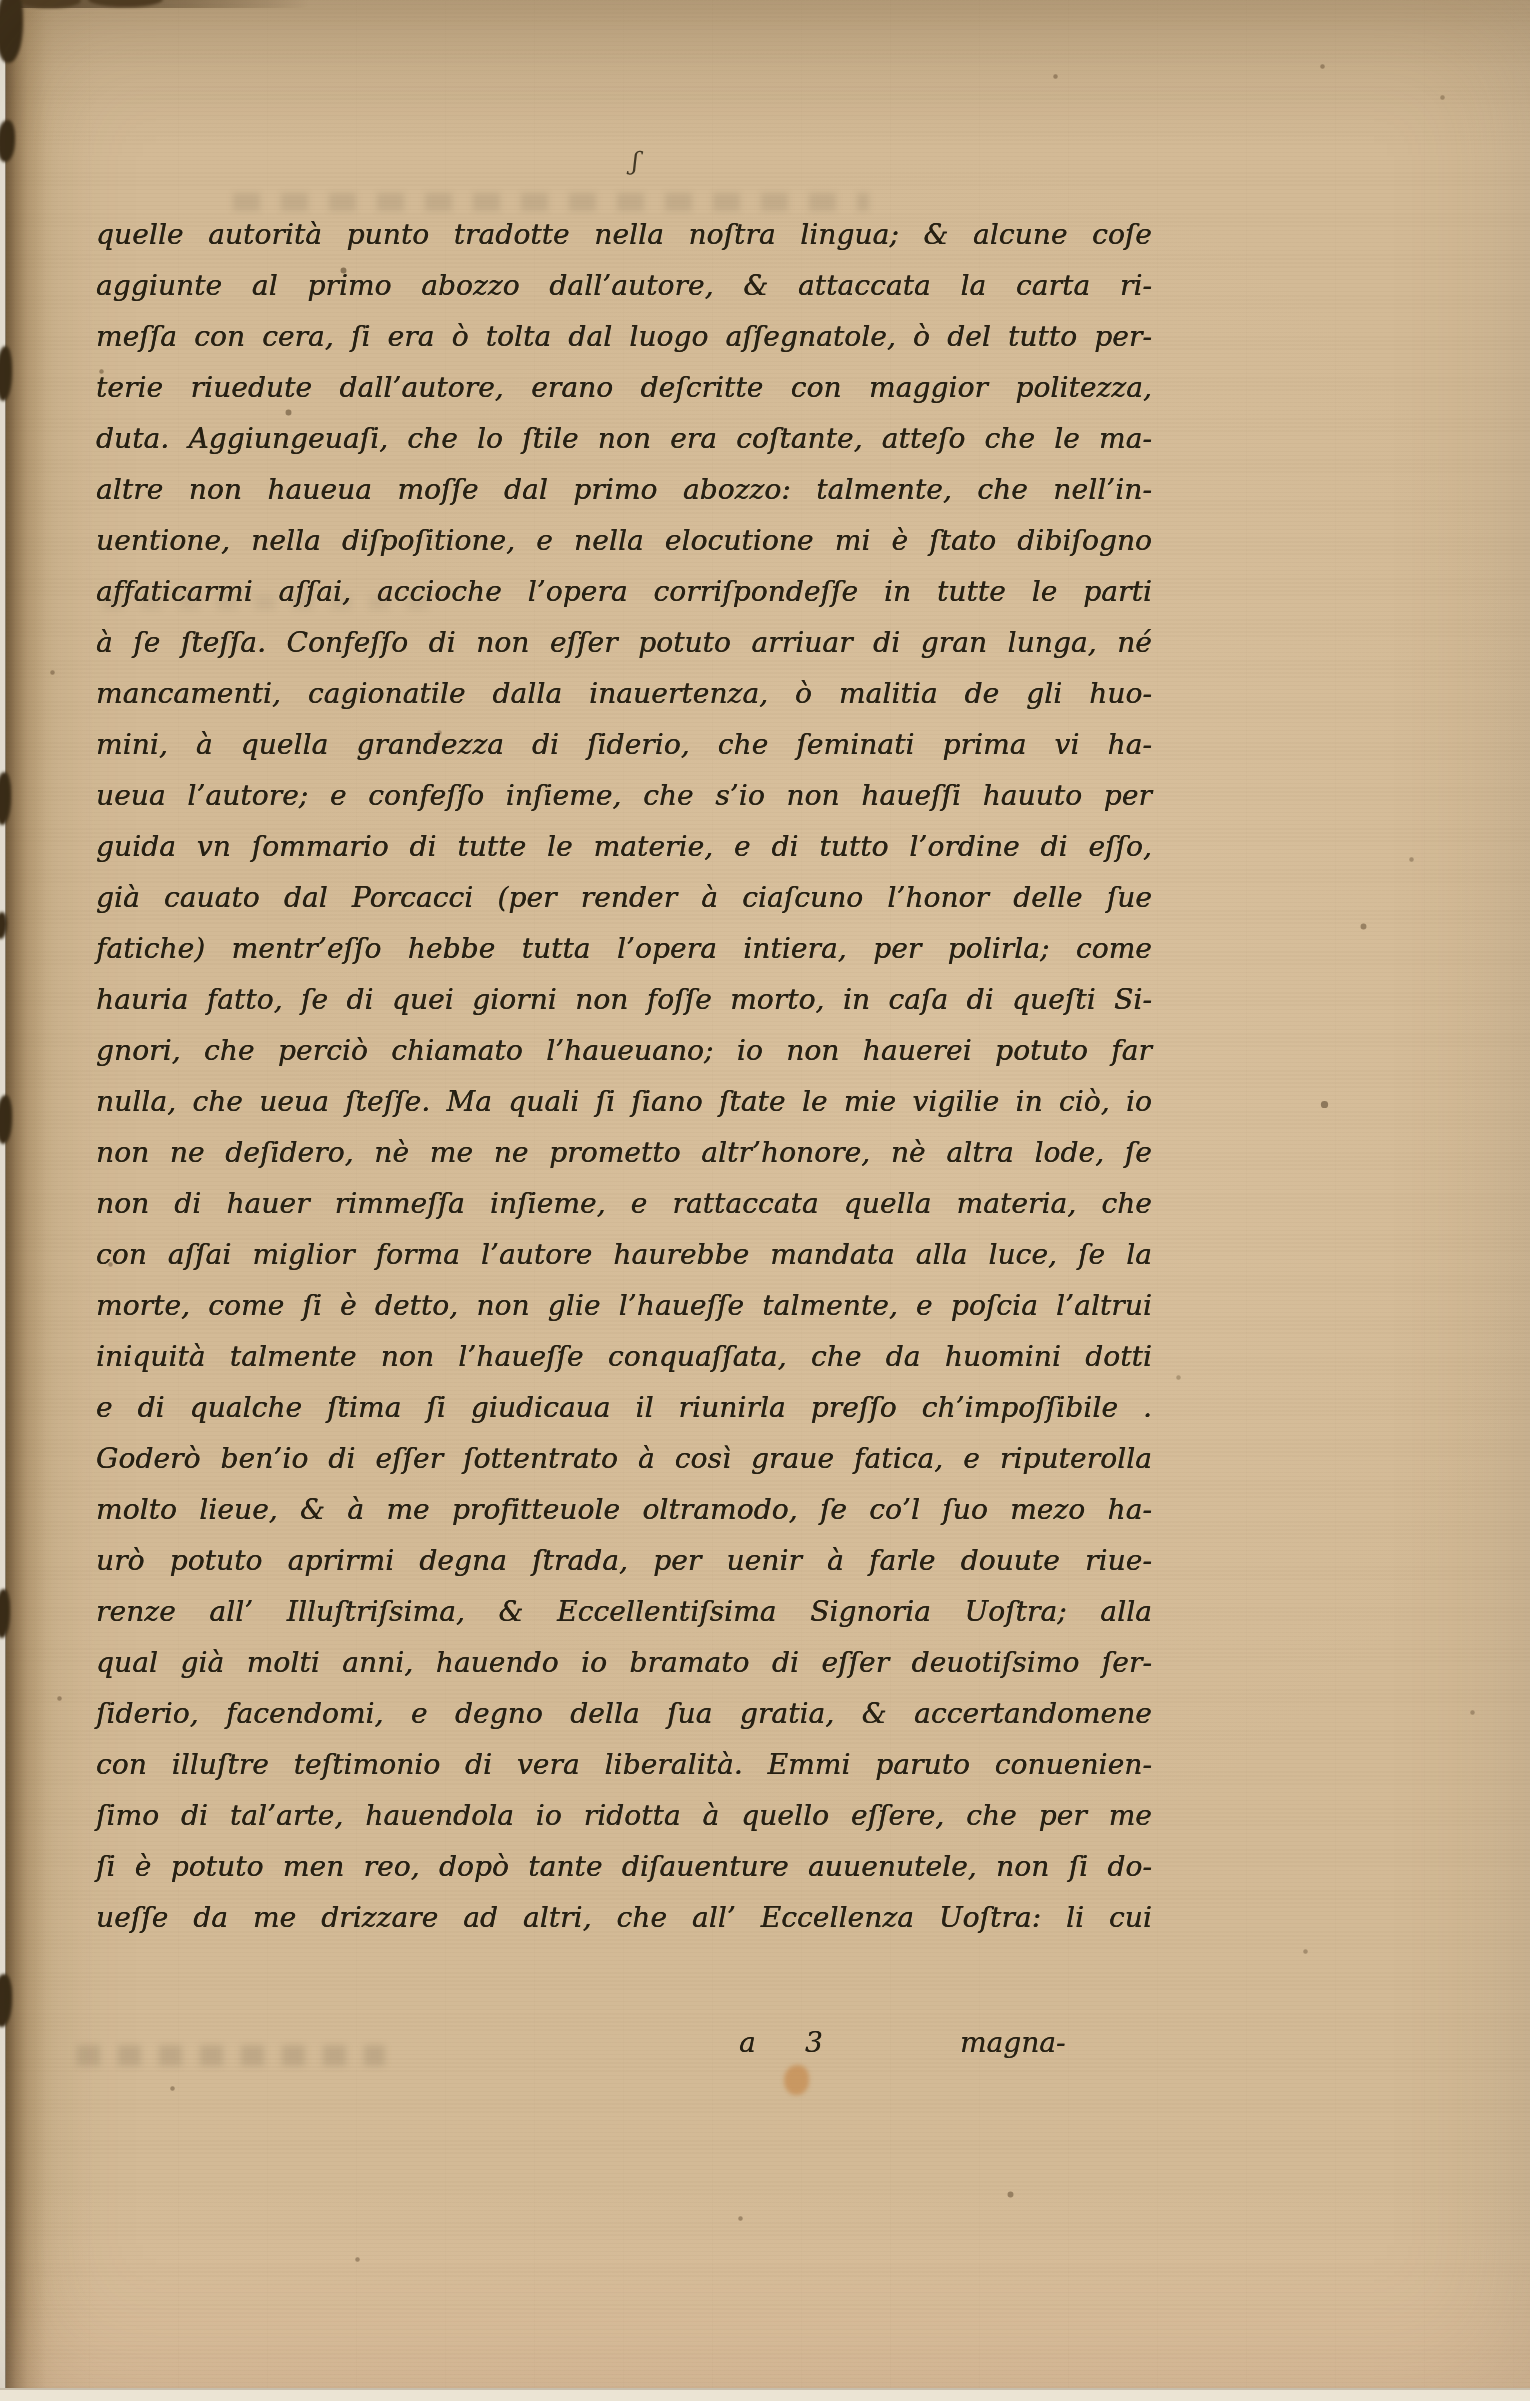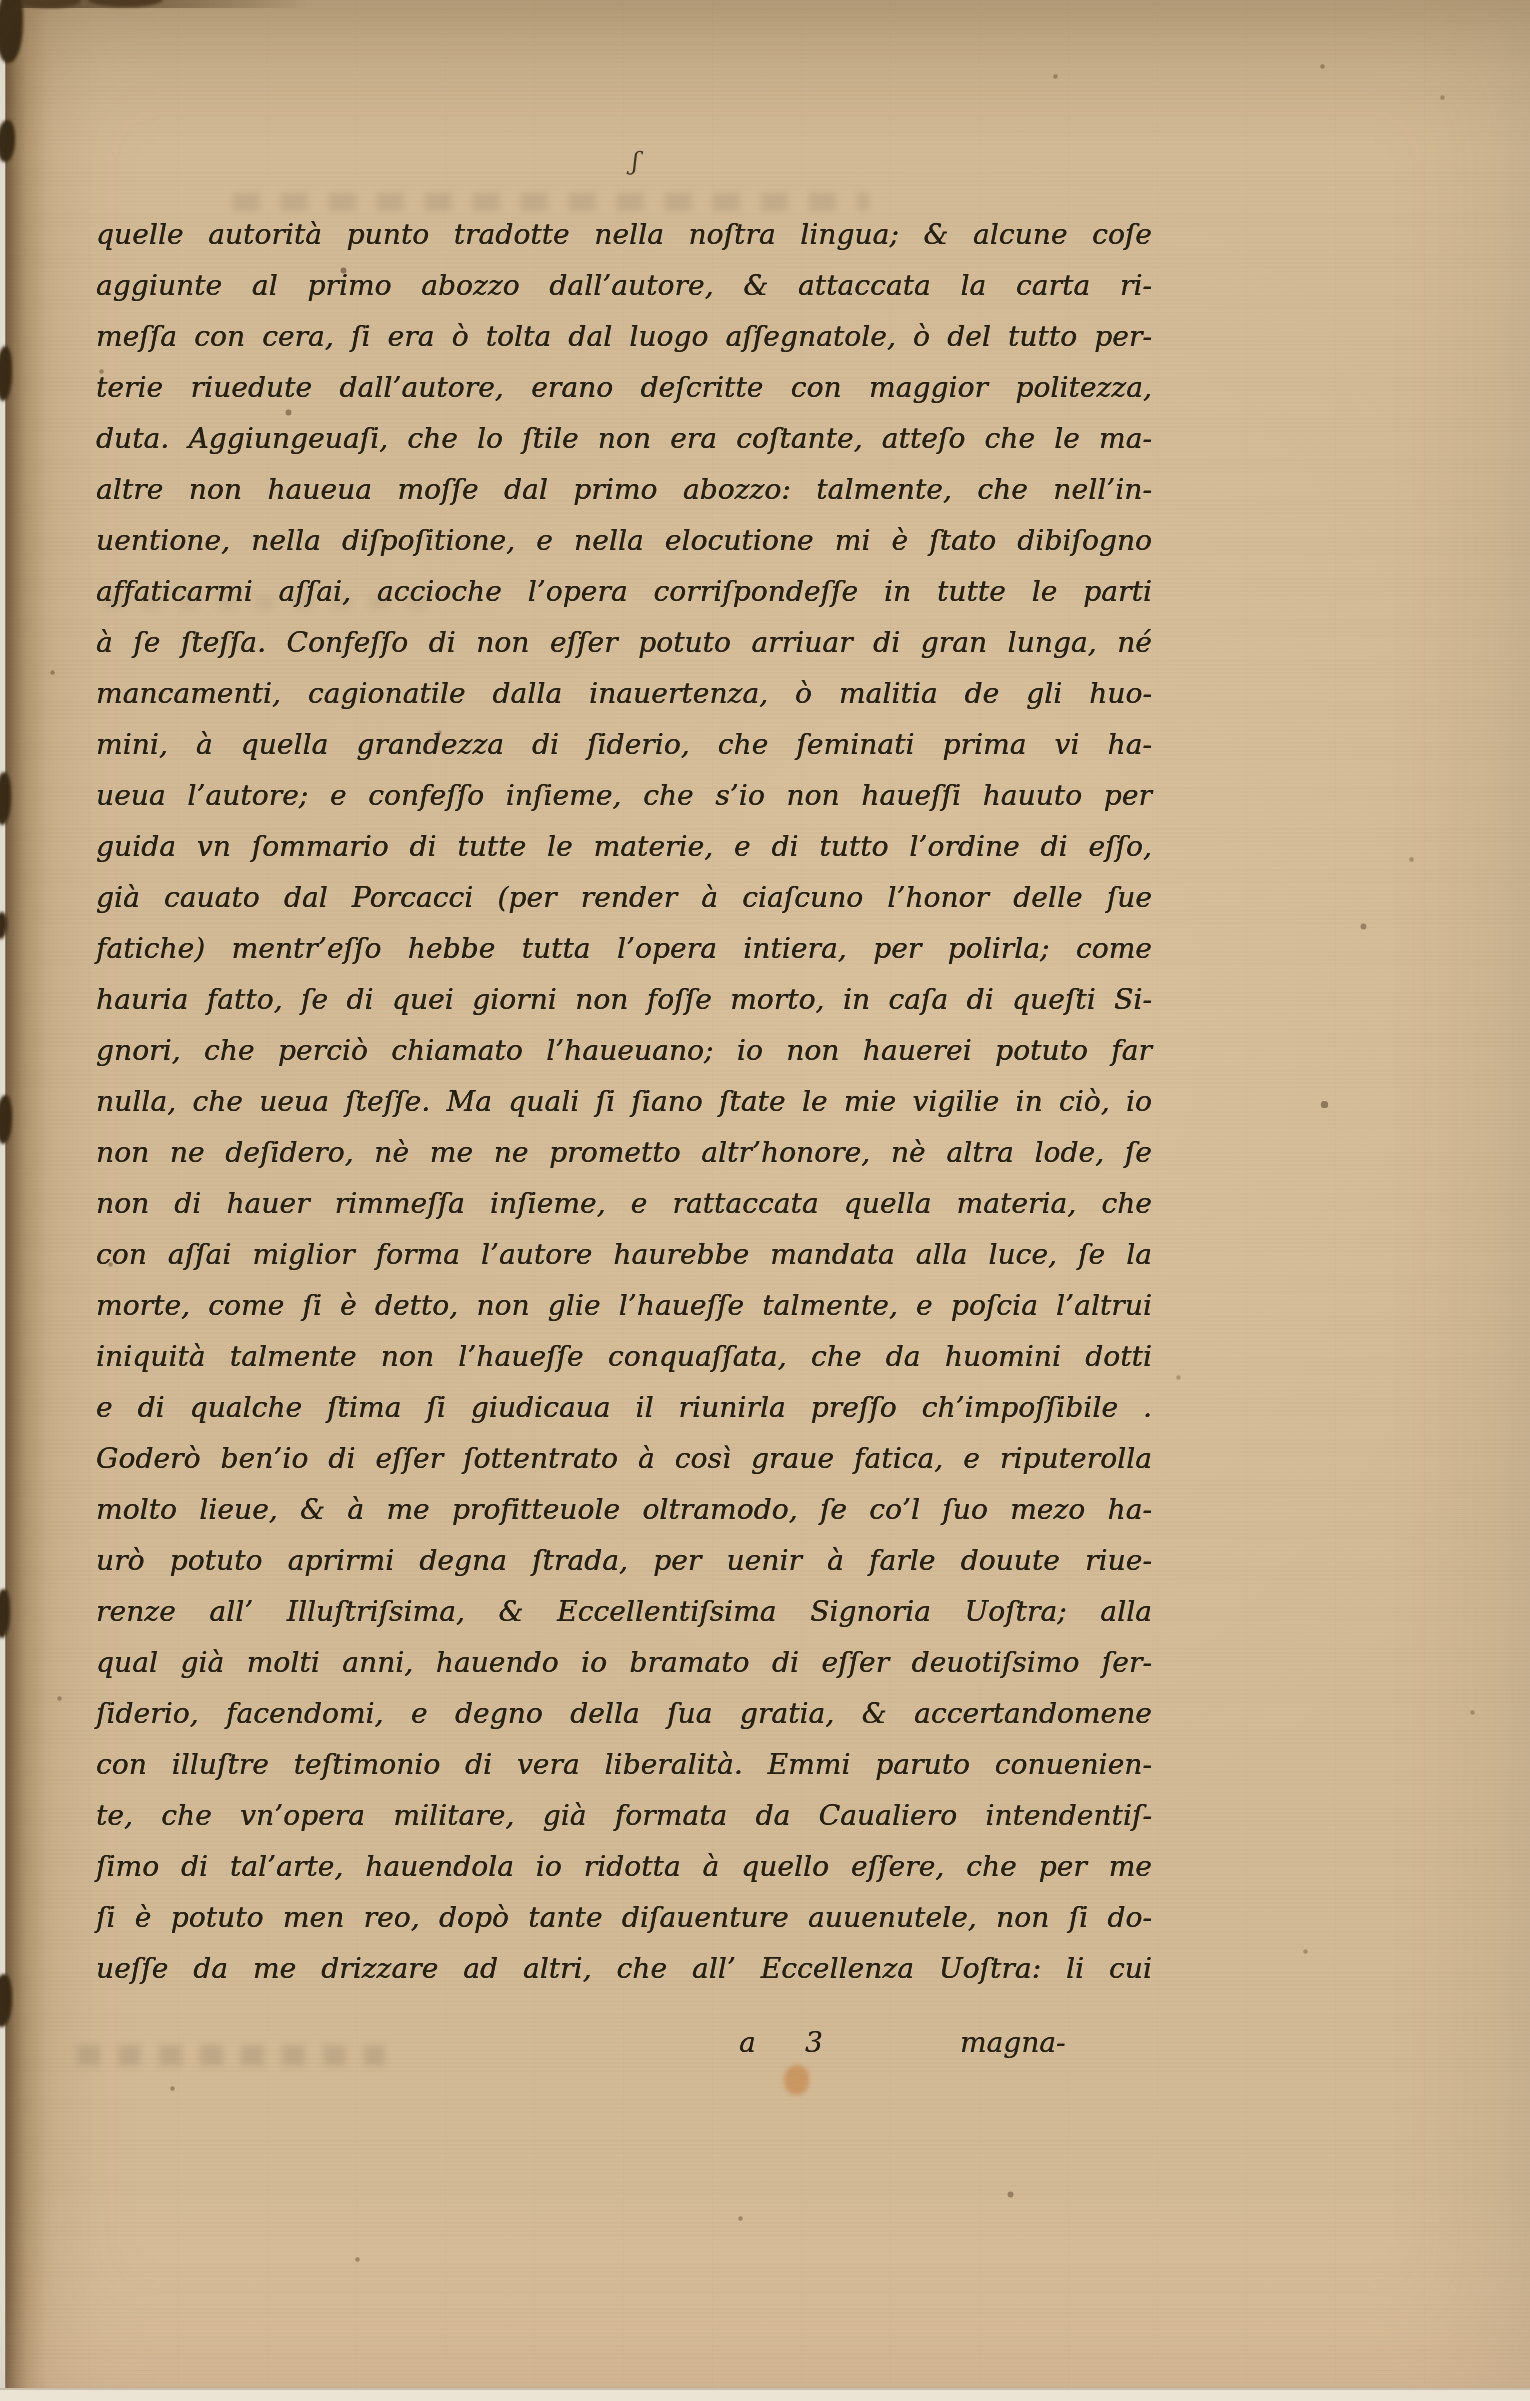--- a/index.html
+++ b/index.html
@@ -146,21 +146,20 @@
     <p>morte, come ſi è detto, non glie l’haueſſe talmente, e poſcia l’altrui</p>
     <p>iniquità talmente non l’haueſſe conquaſſata, che da huomini dotti</p>
     <p>e di qualche ſtima ſi giudicaua il riunirla preſſo ch’impoſſibile .</p>
     <p>Goderò ben’io di eſſer ſottentrato à così graue fatica, e riputerolla</p>
     <p>molto lieue, &amp; à me profitteuole oltramodo, ſe co’l ſuo mezo ha-</p>
     <p>urò potuto aprirmi degna ſtrada, per uenir à farle douute riue-</p>
     <p>renze all’ Illuſtriſsima, &amp; Eccellentiſsima Signoria Uoſtra; alla</p>
     <p>qual già molti anni, hauendo io bramato di eſſer deuotiſsimo ſer-</p>
     <p>ſiderio, facendomi, e degno della ſua gratia, &amp; accertandomene</p>
     <p>con illuſtre teſtimonio di vera liberalità. Emmi paruto conuenien-</p>
-    <p>te, che vn’opera militare, già formata da Caualiero intendentiſ-</p>
     <p>ſimo di tal’arte, hauendola io ridotta à quello eſſere, che per me</p>
     <p>ſi è potuto men reo, dopò tante diſauenture auuenutele, non ſi do-</p>
     <p>ueſſe da me drizzare ad altri, che all’ Eccellenza Uoſtra: li cui</p>
   </main>
 
   <div class="sigline">
     <span class="sig-a">a</span>
     <span class="sig-3">3</span>
     <span class="catchword">magna-</span>
   </div>

